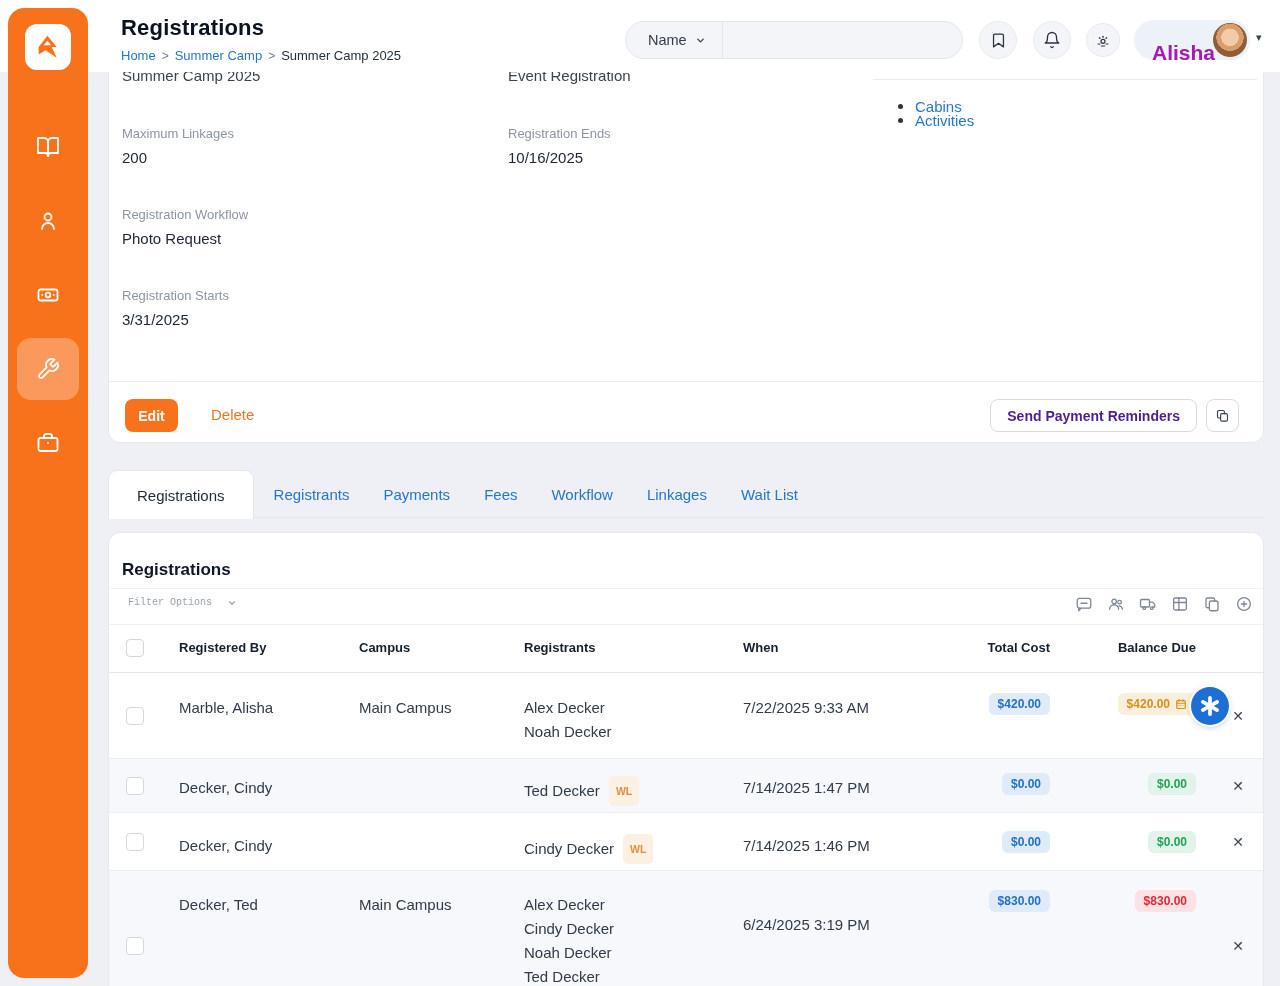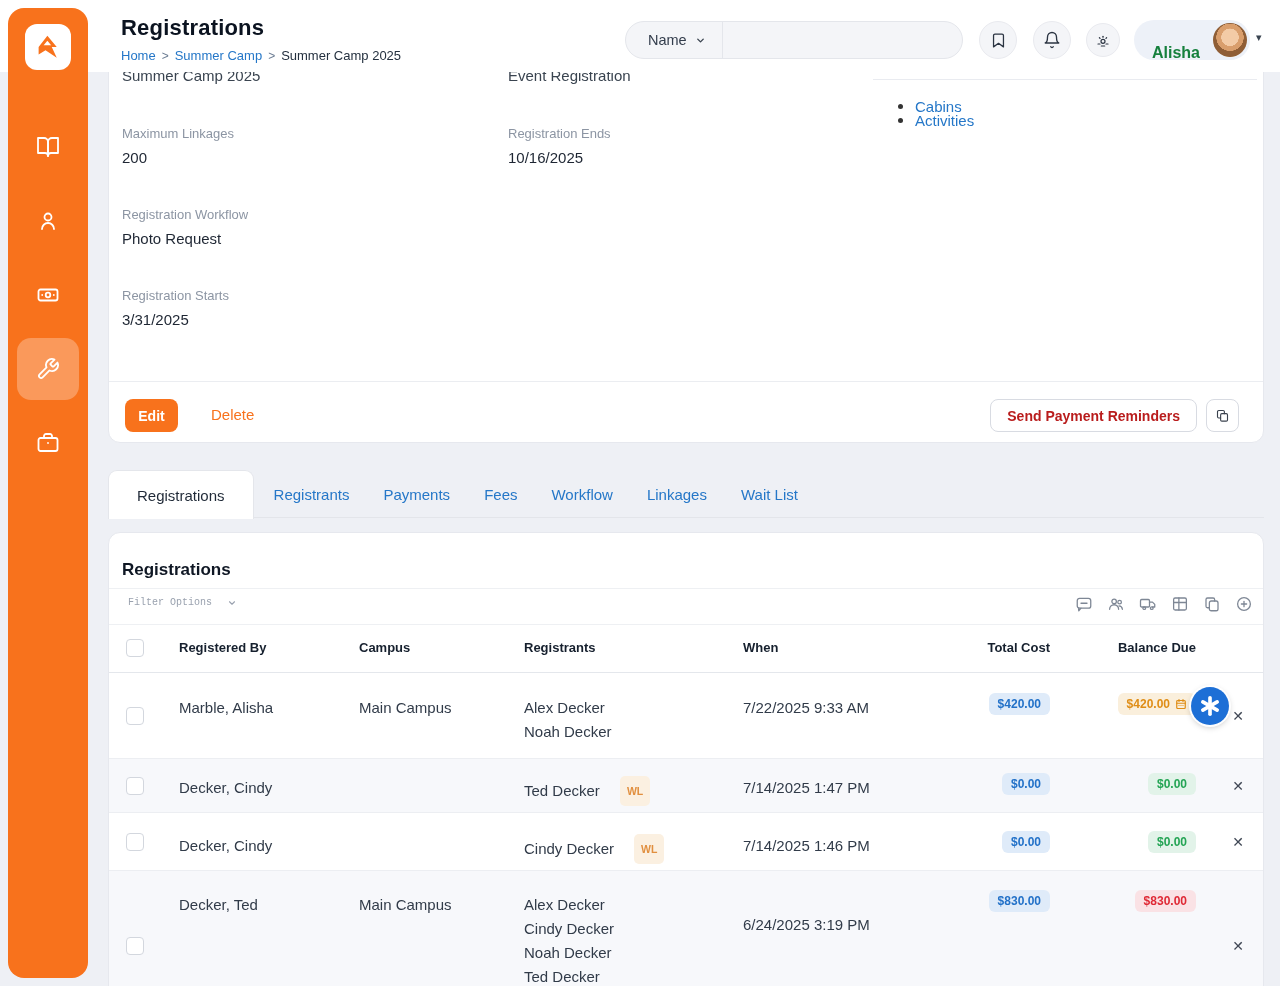--- a/index.html
+++ b/index.html
@@ -19,21 +19,21 @@
   .search-scope { display:flex; align-items:center; gap:8px; padding:0 16px 0 22px; height:100%; border-right:1px solid #E4E6EB; cursor:pointer; }
   .search-scope span { font-size:14.5px; color:#333D4C; }
   .search-input { flex:1; height:100%; border:none; outline:none; background:transparent; padding:0 16px; font-size:14px; color:#333D4C; }
 
   .icon-btn { position:absolute; border-radius:50%; background:#F4F5F8; border:1px solid #E9EAEF; display:flex; align-items:center; justify-content:center; cursor:pointer; }
   .btn-bookmark { left:979px; top:21px; width:38px; height:38px; }
   .btn-bell     { left:1033px; top:21px; width:38px; height:38px; }
   .btn-theme    { left:1086px; top:23px; width:34px; height:34px; }
 
   .user-pill { position:absolute; left:1134px; top:20px; width:116px; height:40px; background:#EDF1F8; border-radius:20px; display:flex; align-items:center; cursor:pointer; }
-  .user-name { font-size:16px; font-weight:bold; color:#15803d; margin-left:18px;margin-top:26px; }
+  .user-name { font-size:21px; font-weight:bold; color:#a21caf; margin-left:18px;margin-top:26px; }
   .avatar { position:absolute; right:3px; top:3px; width:34px; height:34px; border-radius:50%;
             background: radial-gradient(circle at 50% 42%, #F3CBA6 0 33%, #D99E6C 34% 52%, #8F5E36 53% 74%, #A9793F 75% 100%); }
   .user-caret { position:absolute; left:1256px; top:31px; font-size:11px; color:#3A4450; }
 
   
   .sidebar { position:absolute; left:8px; top:8px; width:80px; height:970px; background:#F8721C; border-radius:16px; z-index:10; }
   .logo-tile { position:absolute; left:17px; top:16px; width:46px; height:46px; background:#fff; border-radius:12px; display:flex; align-items:center; justify-content:center; cursor:pointer; }
   .nav-item { position:absolute; left:28px; width:24px; height:24px; cursor:pointer; }
   .nav-active-tile { position:absolute; left:9px; top:330px; width:62px; height:62px; background:rgba(255,255,255,.28); border-radius:14px; }
 
@@ -45,21 +45,21 @@
   .clip-value { position:absolute; font-size:15px; color:#3A4450; }
   .d-label { position:absolute; font-size:13px; color:#8C95A3; }
   .d-value { position:absolute; font-size:15px; color:#1E2633; }
   .side-divider { position:absolute; left:764px; top:138px; width:384px; height:0; border-top:1px solid #E9EBF0; }
   .d-link-row { position:absolute; left:789px; display:flex; align-items:center; gap:12px; }
   .d-bullet { width:5px; height:5px; border-radius:50%; background:#333; }
   .d-link-row a { color:#2577C8; font-size:15px; text-decoration:none; cursor:pointer; }
   .card-divider { position:absolute; left:0; top:440px; width:100%; height:0; border-top:1px solid #EBEDF1; }
   .btn-edit { position:absolute; left:16px; top:458px; width:53px; height:33px; background:#F8721C; border:none; border-radius:8px; color:#fff; font-size:14px; font-weight:bold; font-family:inherit; cursor:pointer; }
   .link-delete { position:absolute; left:102px; top:465px; color:#F8721C; font-size:15px; text-decoration:none; cursor:pointer; }
-  .btn-send { position:absolute; right:66px; top:458px; height:33px; padding:0 16px; background:#fff; border:1px solid #D8DBE2; border-radius:8px; font-size:14px; font-weight:bold; color:#b91c1c; font-family:inherit; cursor:pointer; }
+  .btn-send { position:absolute; right:66px; top:458px; height:33px; padding:0 16px; background:#fff; border:1px solid #D8DBE2; border-radius:8px; font-size:14px; font-weight:bold; color:#4c1d95; font-family:inherit; cursor:pointer; }
   .btn-copy { position:absolute; right:24px; top:458px; width:33px; height:33px; background:#fff; border:1px solid #D8DBE2; border-radius:8px; display:flex; align-items:center; justify-content:center; cursor:pointer; }
 
   
   .tab-bar { position:absolute; left:108px; top:398px; width:1156px; height:48px; border-bottom:1px solid #E3E5EA; }
   .tab-bar ul { list-style:none; display:flex; height:48px; align-items:stretch; }
   .tab { display:flex; align-items:center; padding:0 17px; font-size:15px; color:#2577C8; cursor:pointer; white-space:nowrap; }
   .tab.active { background:#fff; border:1px solid #E4E6EB; border-bottom:none; border-radius:9px 9px 0 0; color:#1F2937; padding:0 28px; margin-bottom:-1px; }
 
   
   .grid-panel { position:absolute; left:108px; top:460px; width:1156px; height:540px; background:#fff; border:1px solid #E6E8EE; border-radius:12px 12px 0 0; }
@@ -78,21 +78,21 @@
 
   #grid-rows { position:absolute; left:0; top:140px; width:100%; }
   .g-row { position:relative; width:100%; border-bottom:1px solid #ECEEF2; }
   .g-row.even { background:#F7F8FB; }
   .cell { position:absolute; font-size:15px; color:#313B49; line-height:24px; }
   .pill { position:absolute; display:inline-flex; align-items:center; gap:5px; font-size:12px; font-weight:bold; padding:4px 9px; border-radius:6px; white-space:nowrap; }
   .pill-blue    { background:#DFEBF9; color:#2271C8; }
   .pill-warning { background:#FAEFDC; color:#DF8D16; }
   .pill-success { background:#E2F3E9; color:#23A454; }
   .pill-danger  { background:#FAE2E5; color:#DF2935; }
-  .badge-wl { display:inline-block; background:#FBF0E1; color:#E18F3F; font-size:10.5px; font-weight:bold; padding:3px 7px; border-radius:5px; margin-left:20px; vertical-align:1px; }
+  .badge-wl { display:inline-block; background:#FBF0E1; color:#E18F3F; font-size:10.5px; font-weight:bold; padding:3px 7px; border-radius:5px; margin-left:9px; vertical-align:1px; }
   .row-close { position:absolute; right:19px; font-size:14px; color:#3F4754; cursor:pointer; line-height:14px; }
   .cursor-dot { position:absolute; width:38px; height:38px; border-radius:50%; background:#1D6FD6; box-shadow:0 0 0 2px rgba(255,255,255,.95), 0 2px 6px rgba(0,0,0,.25); display:flex; align-items:center; justify-content:center; z-index:3; }
 </style>
 </head>
 <body>
 
 <header class="top-header">
   <div class="page-title">Registrations</div>
   <nav class="breadcrumb">
     <a href="#">Home</a><span class="sep">&gt;</span><a href="#">Summer Camp</a><span class="sep">&gt;</span><span class="current">Summer Camp 2025</span>

